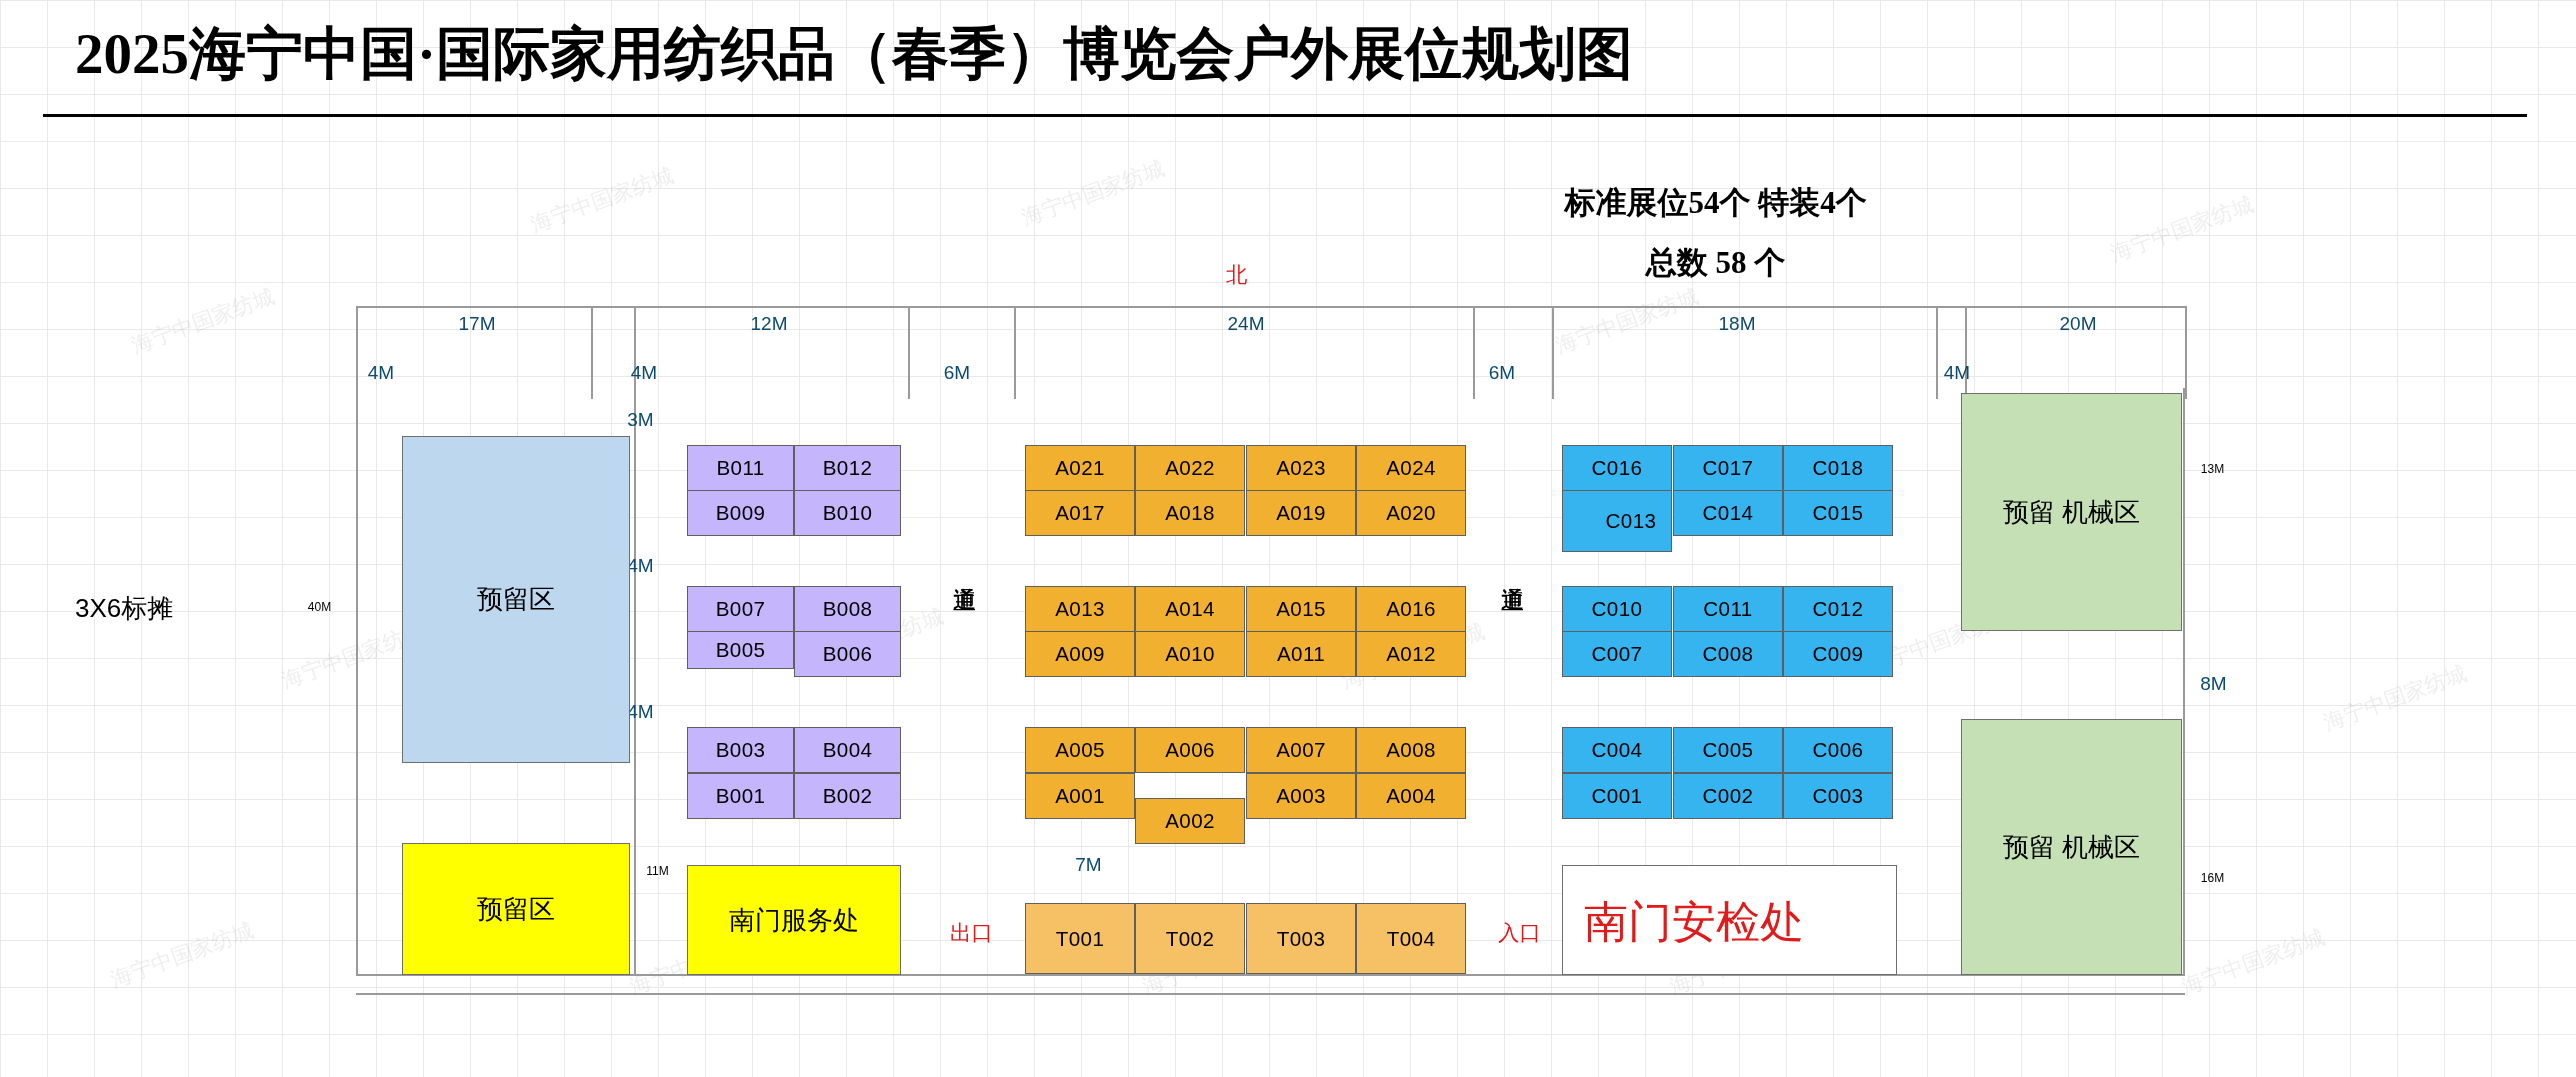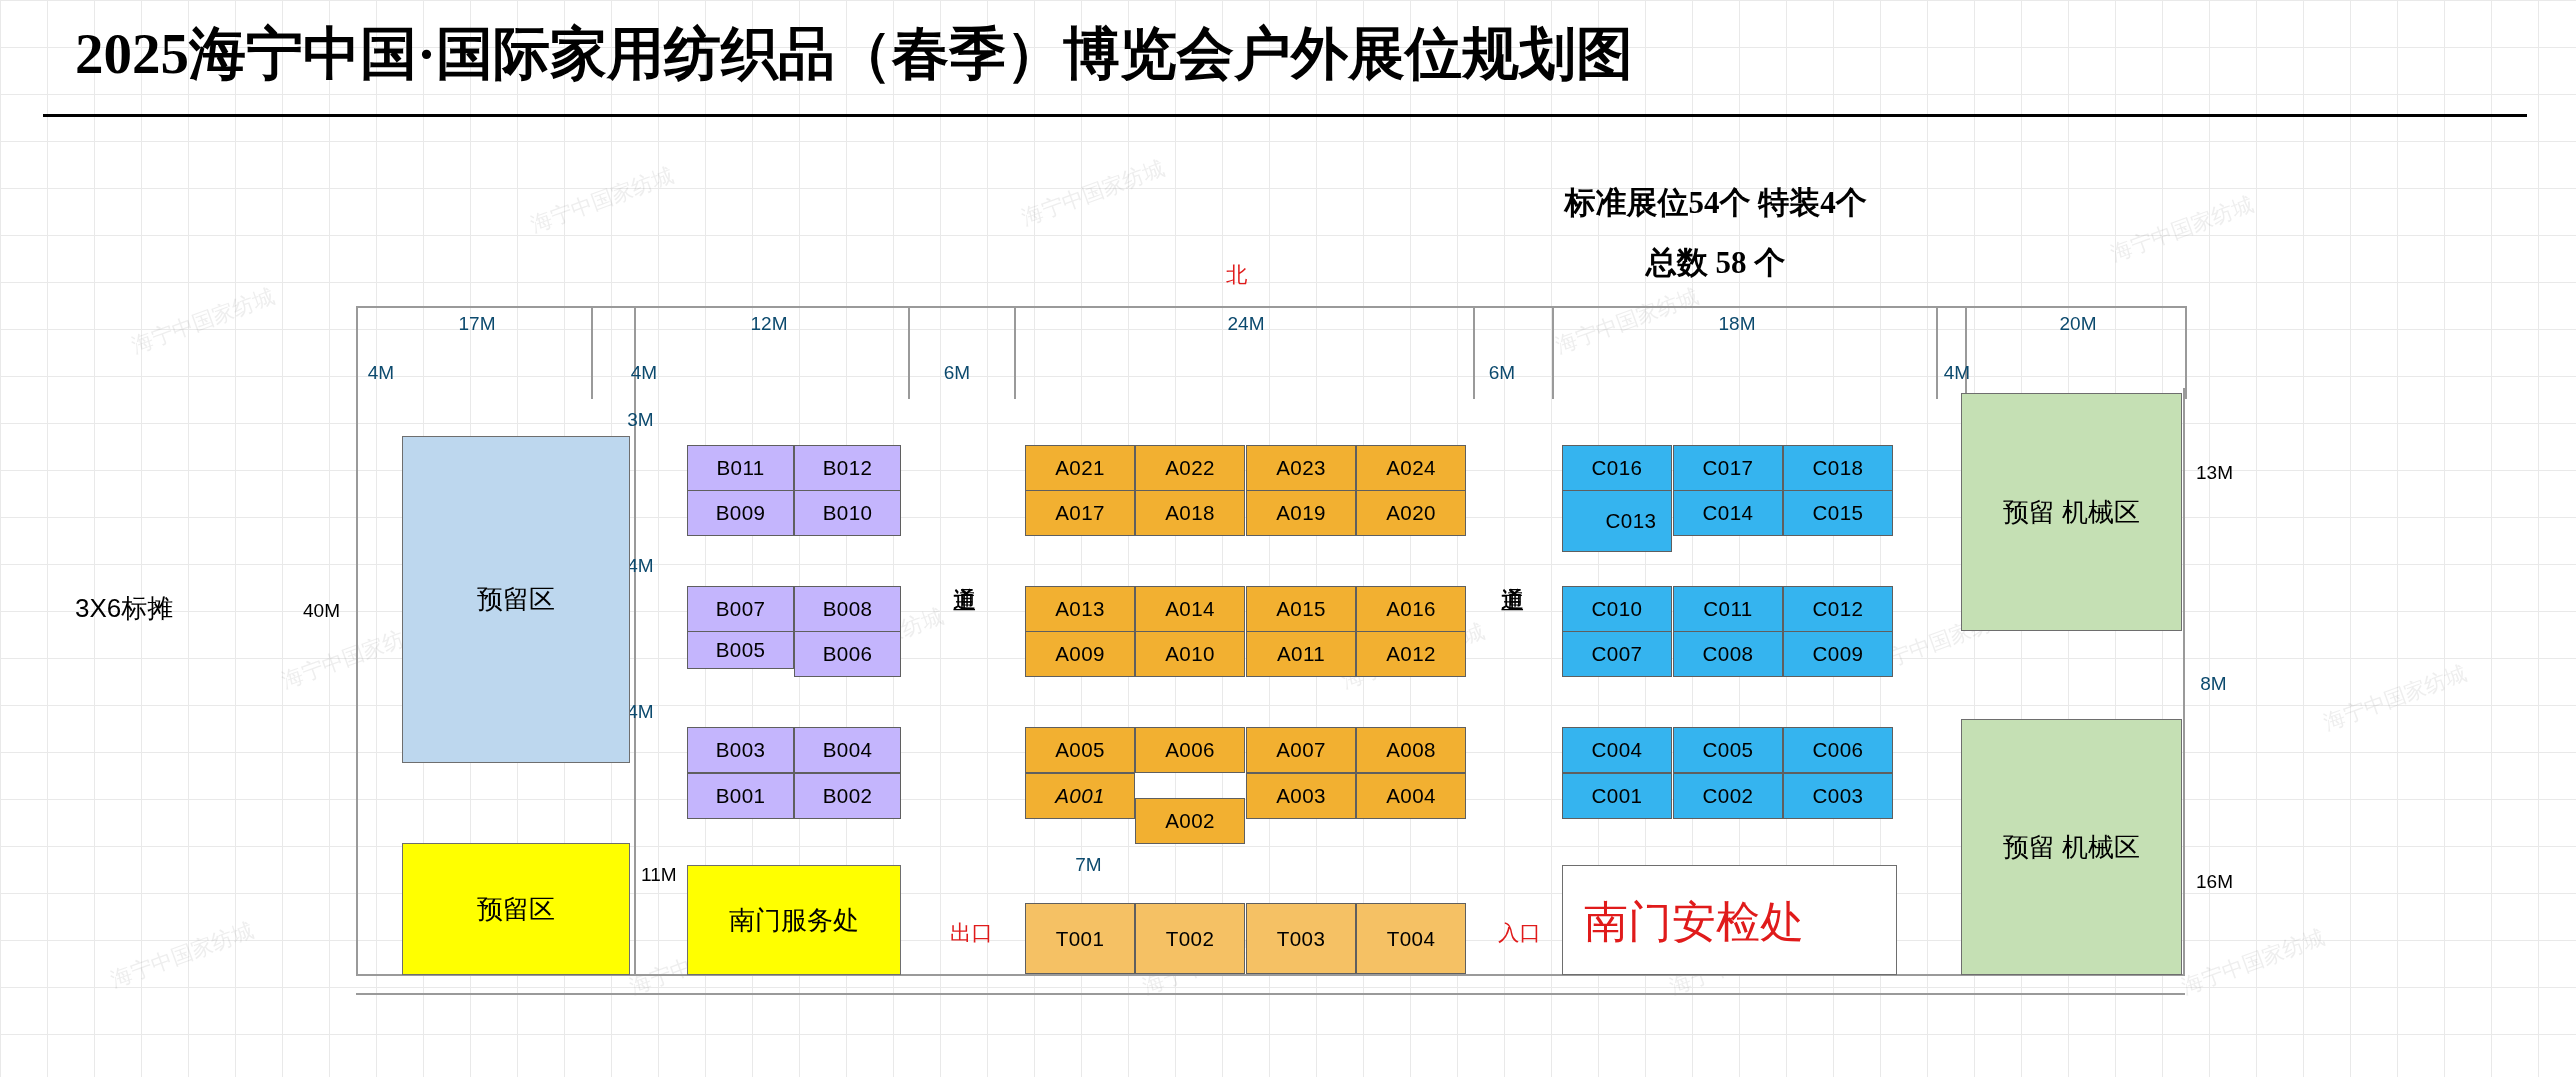--- a/index.html
+++ b/index.html
@@ -27,21 +27,21 @@
   #titlerule{position:absolute;left:43px;top:114px;width:2484px;height:2.8px;background:#000;}
   .cap{
     position:absolute;text-align:center;
     font-family:"Liberation Serif","DejaVu Serif",serif;
     font-size:31px;font-weight:700;color:#000;white-space:nowrap;
   }
   .dim{
     position:absolute;font-size:19px;color:#0c4a6e;text-align:center;white-space:nowrap;
   }
   .dimv{
-    position:absolute;font-size:19px;color:#000;text-align:center;width:33px;line-height:1.05;
+    position:absolute;font-size:12px;color:#000;text-align:center;width:33px;line-height:1.05;
   }
   .north{
     position:absolute;font-size:21.4px;color:#e01b1b;white-space:nowrap;
   }
   .line{position:absolute;background:#9a9a9a;}
   .booth{
     position:absolute;box-sizing:border-box;border:1.4px solid #5f5f5f;
     display:flex;align-items:center;justify-content:center;
     font-size:20.6px;color:#000;letter-spacing:0.4px;
   }
@@ -182,21 +182,21 @@
 <div class="booth b-orange" style="left:1356px;top:586px;width:110px;height:46px;">A016</div>
 <div class="booth b-orange" style="left:1025px;top:631px;width:110px;height:46px;">A009</div>
 <div class="booth b-orange" style="left:1135px;top:631px;width:110px;height:46px;">A010</div>
 <div class="booth b-orange" style="left:1246px;top:631px;width:110px;height:46px;">A011</div>
 <div class="booth b-orange" style="left:1356px;top:631px;width:110px;height:46px;">A012</div>
 
 <div class="booth b-orange" style="left:1025px;top:727px;width:110px;height:46px;">A005</div>
 <div class="booth b-orange" style="left:1135px;top:727px;width:110px;height:46px;">A006</div>
 <div class="booth b-orange" style="left:1246px;top:727px;width:110px;height:46px;">A007</div>
 <div class="booth b-orange" style="left:1356px;top:727px;width:110px;height:46px;">A008</div>
-<div class="booth b-orange" style="left:1025px;top:773px;width:110px;height:46px;font-style:italic;">A001</div>
+<div class="booth b-orange" style="left:1025px;top:773px;width:110px;height:46px;">A001</div>
 <div class="booth b-orange" style="left:1135px;top:773px;width:110px;height:46px;margin-top:25px;">A002</div>
 <div class="booth b-orange" style="left:1246px;top:773px;width:110px;height:46px;">A003</div>
 <div class="booth b-orange" style="left:1356px;top:773px;width:110px;height:46px;">A004</div>
 
 <div class="vtext" style="left:1495px;top:569px;writing-mode:vertical-rl;text-orientation:upright;">主通道</div>
 
 <div class="booth b-blue" style="left:1562px;top:445px;width:110px;height:46px;">C016</div>
 <div class="booth b-blue" style="left:1673px;top:445px;width:110px;height:46px;">C017</div>
 <div class="booth b-blue" style="left:1783px;top:445px;width:110px;height:46px;">C018</div>
 <div class="booth b-blue" style="left:1562px;top:490px;width:110px;height:62px;padding-left:28px;">C013</div>

